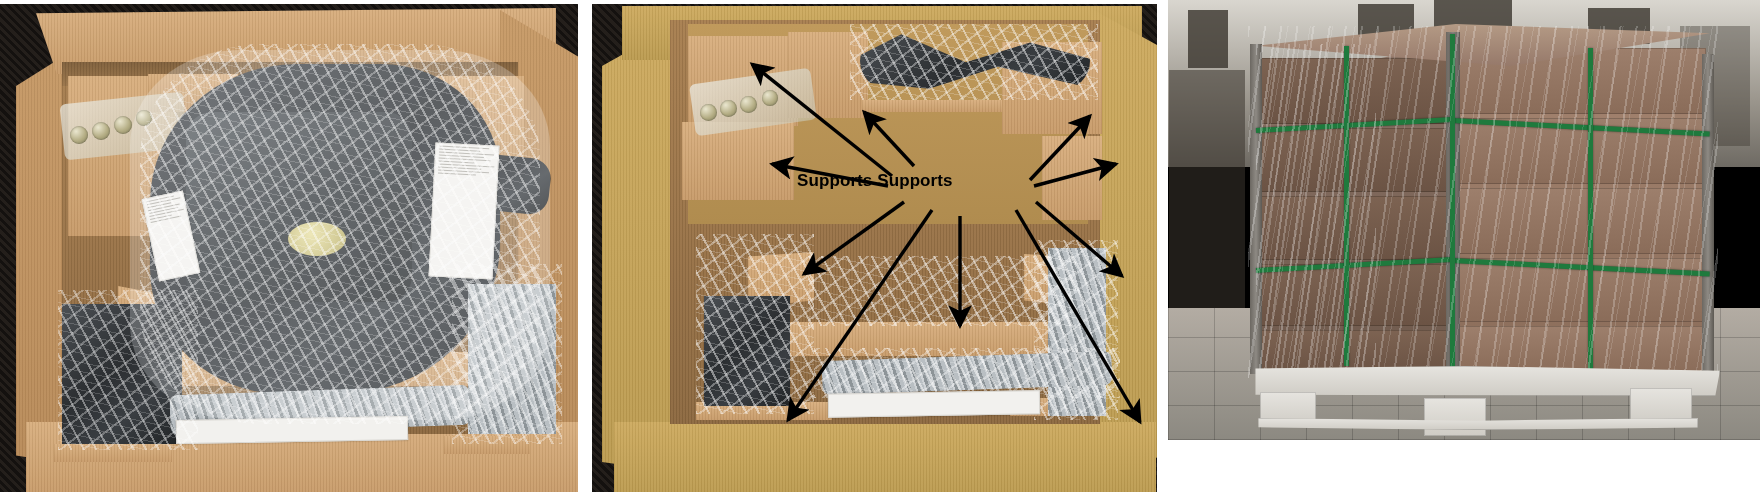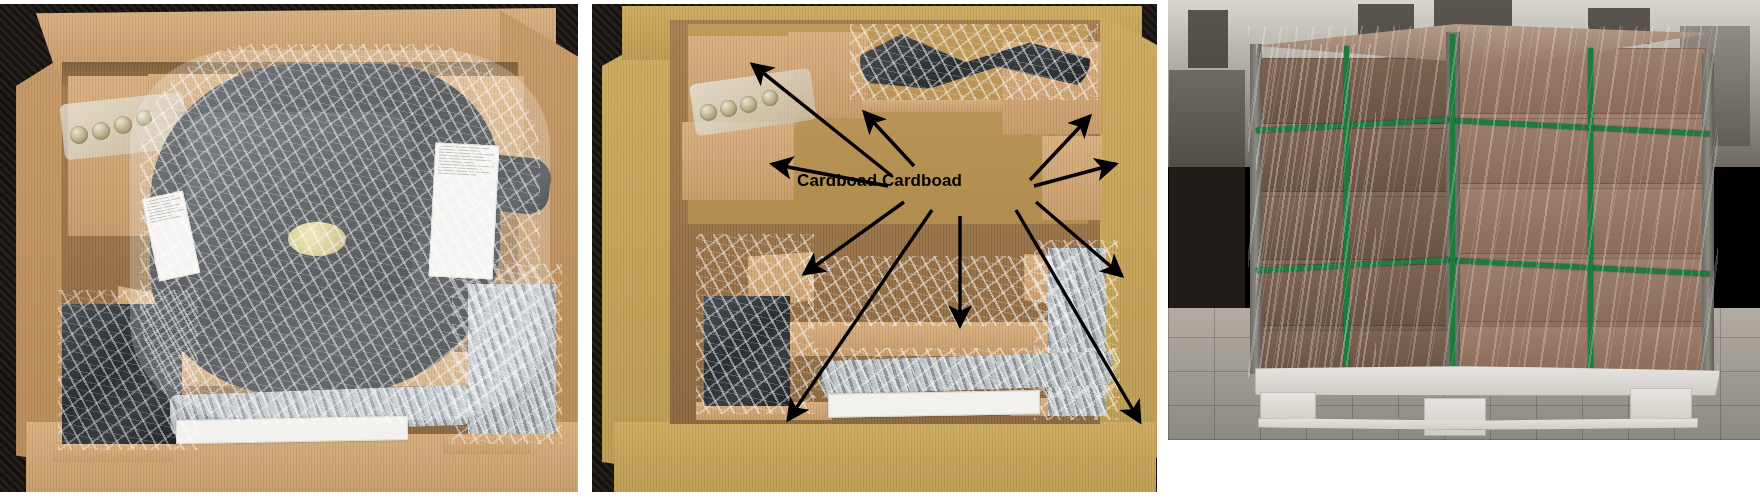--- a/index.html
+++ b/index.html
@@ -287,21 +287,21 @@
 
           <path d="M368,212 L368,322"></path>
 
           <path d="M444,198 L530,272"></path>
 
           <path d="M340,206 L196,416"></path>
 
           <path d="M424,206 L548,418"></path>
         </g>
       </svg>
-      <span class="anno-label" style="left:205px;top:168px;">Cardboad Cardboad</span>
+      <span class="anno-label" style="left:205px;top:168px;">Supports Supports</span>
     </div>
   </div>
 
   <div class="panel" id="panel-3">
     <div class="bg-wall"></div>
     <div class="bg-clutter" style="left:20px;top:10px;width:40px;height:58px;"></div>
     <div class="bg-clutter" style="left:190px;top:4px;width:56px;height:46px;"></div>
     <div class="bg-clutter" style="left:266px;top:0px;width:78px;height:40px;"></div>
     <div class="bg-clutter" style="left:420px;top:8px;width:62px;height:36px;"></div>
     <div class="bg-clutter" style="left:1px;top:70px;width:76px;height:250px;opacity:.55;"></div>

